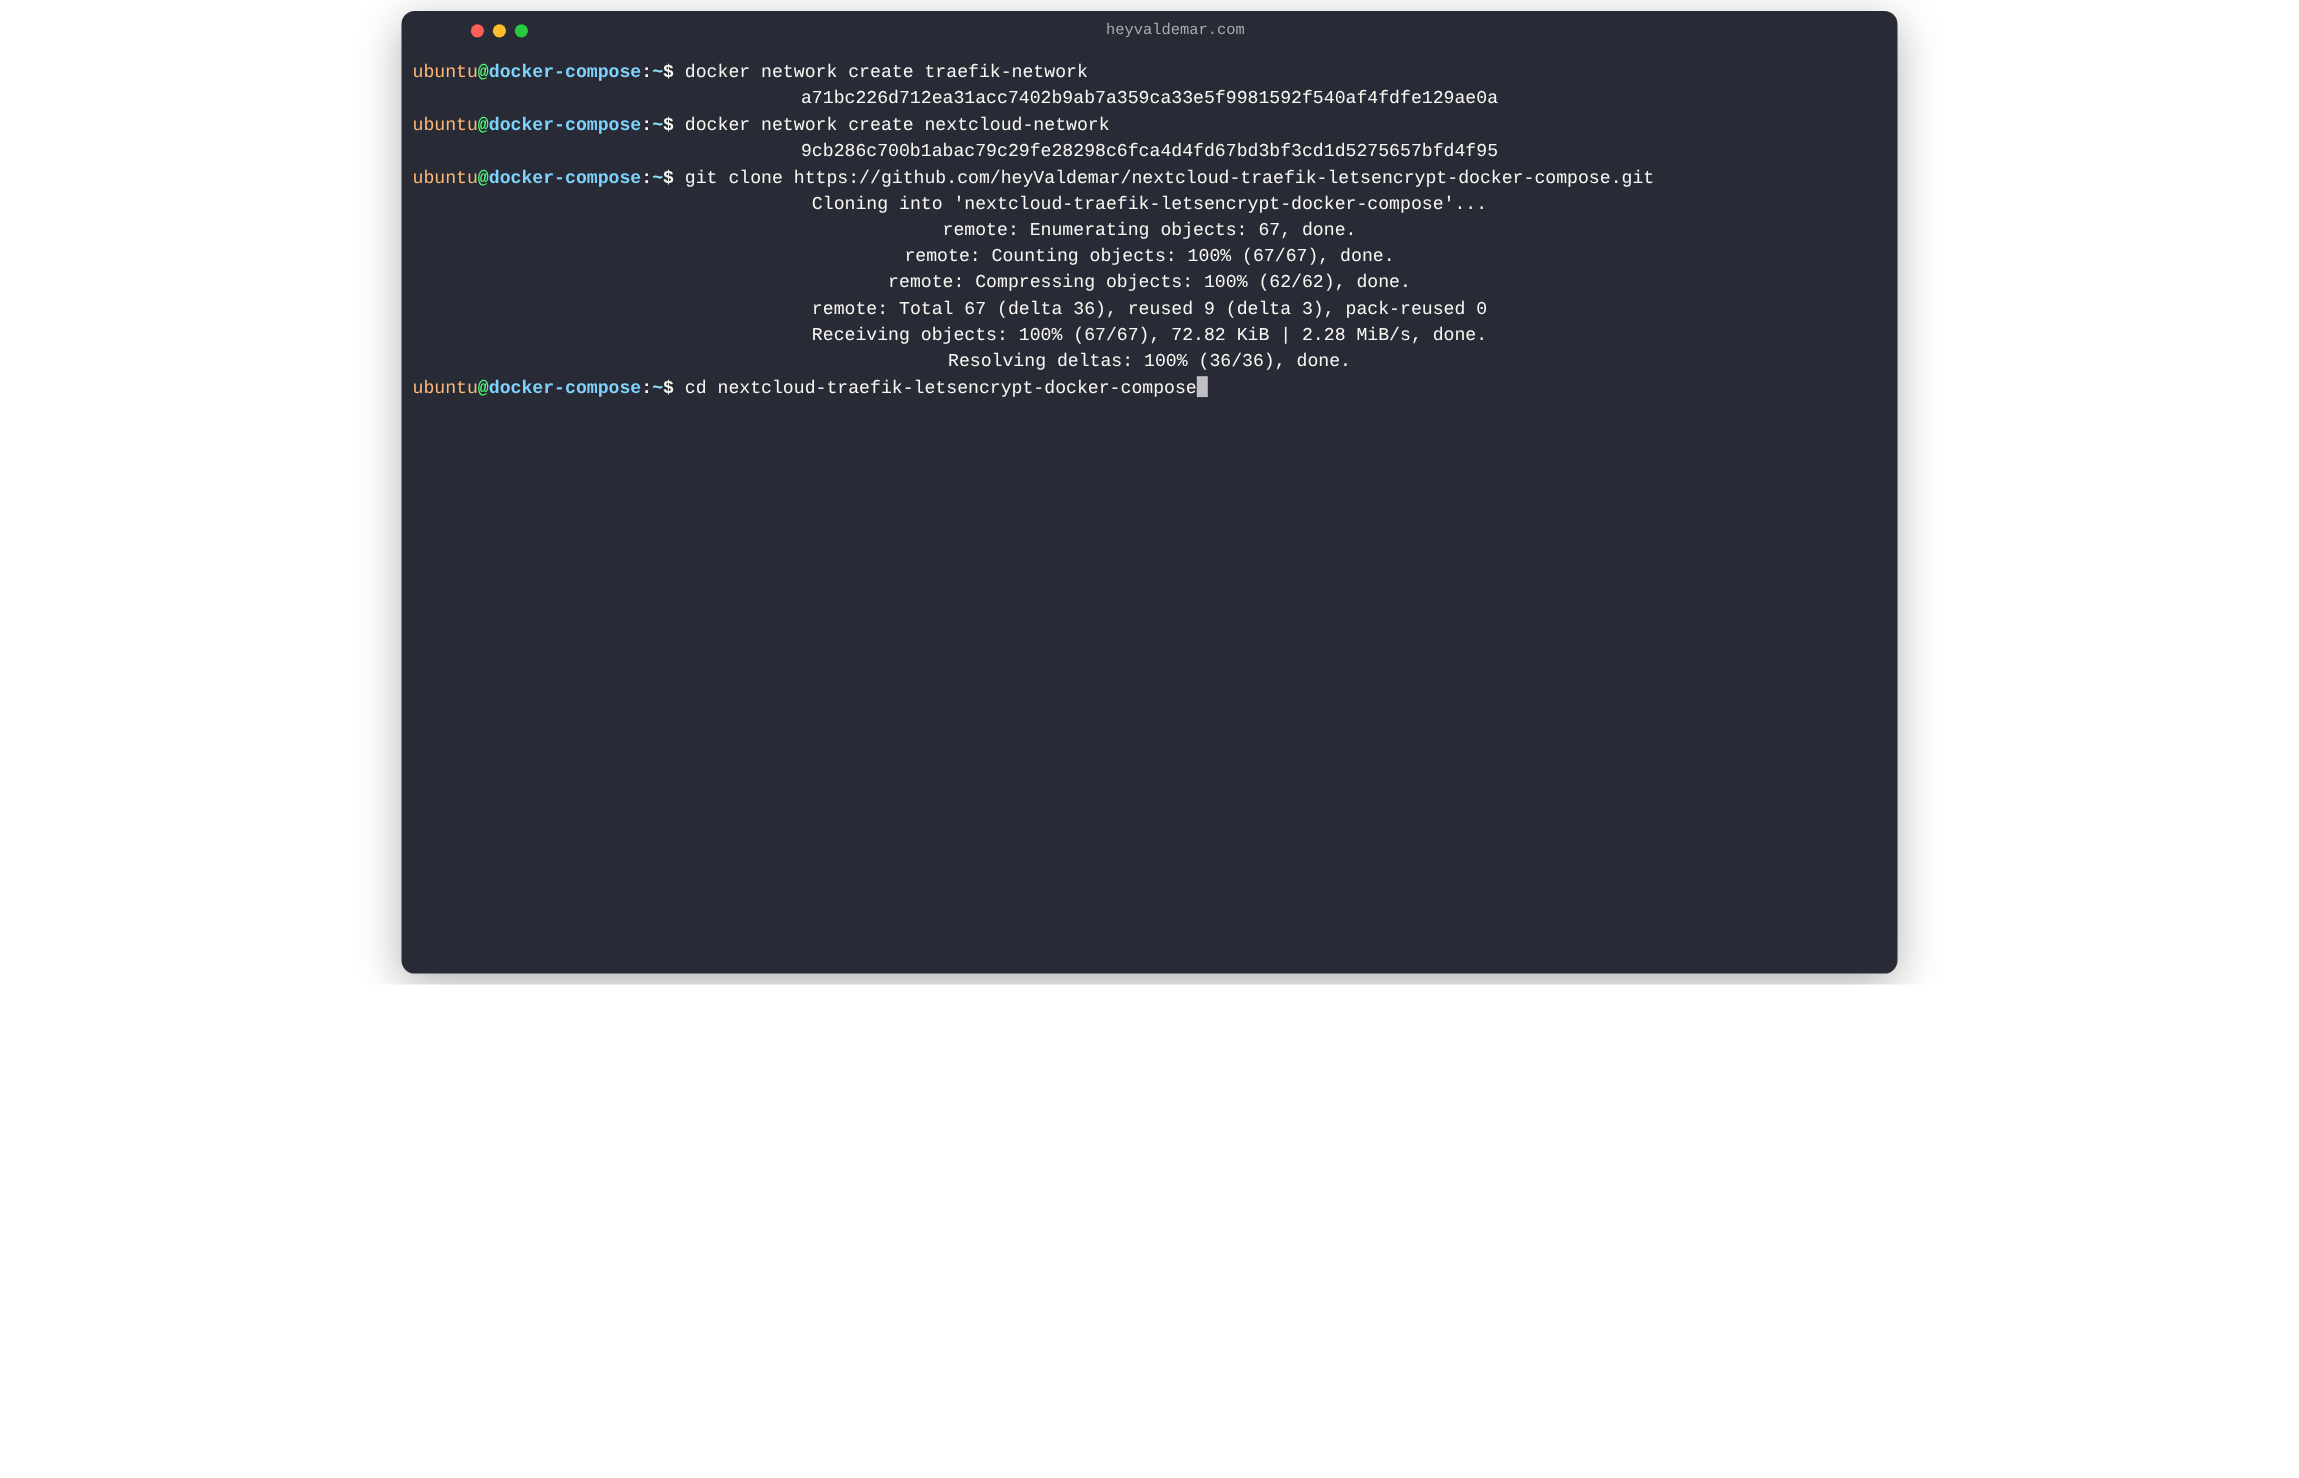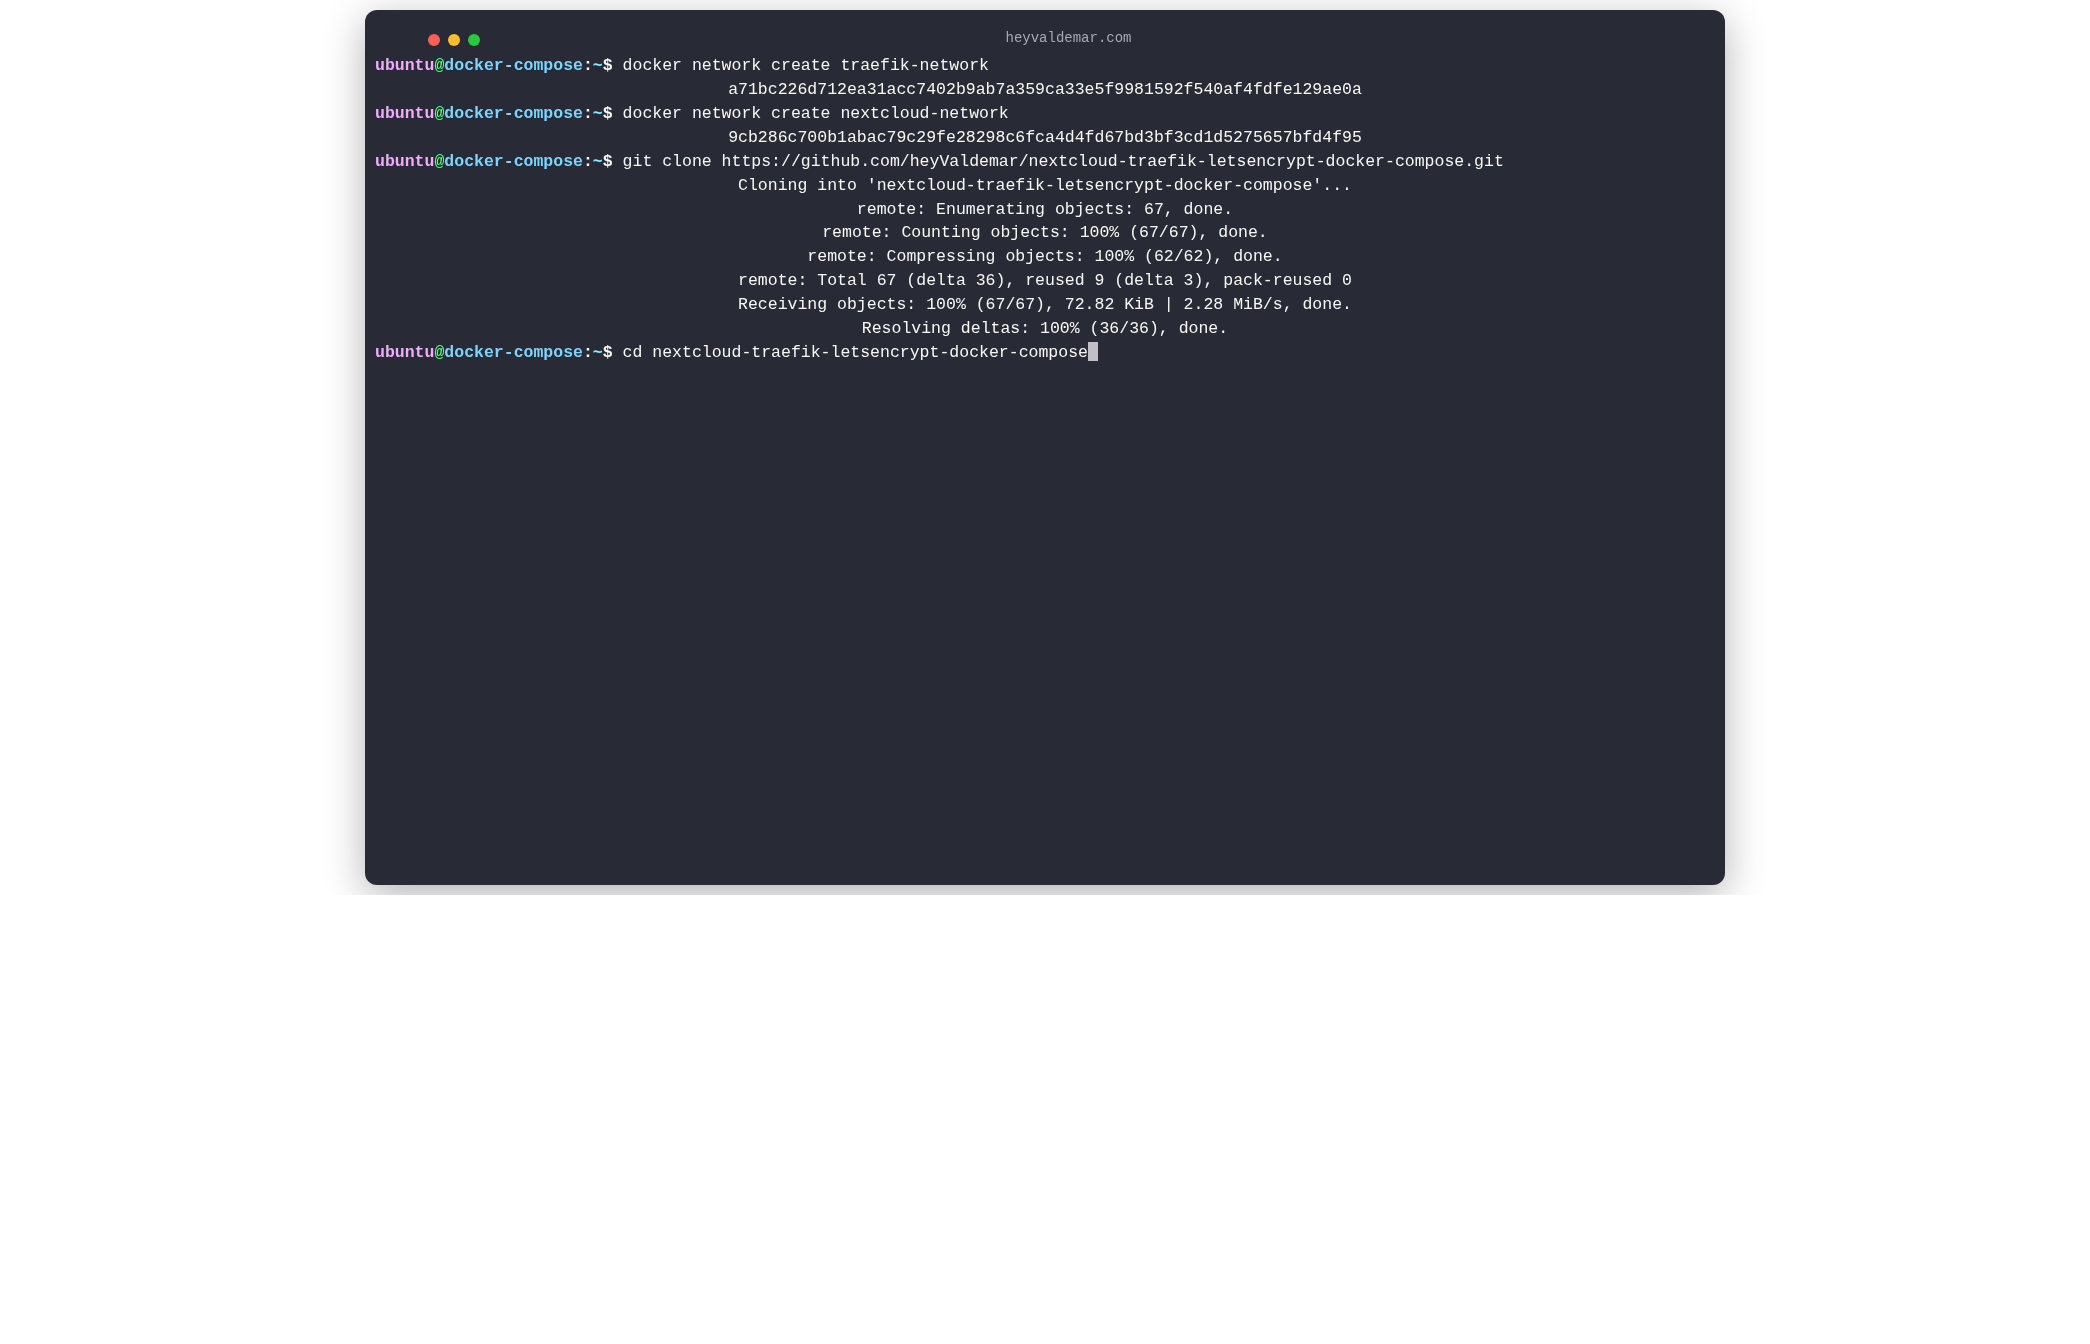--- a/index.html
+++ b/index.html
@@ -21,21 +21,21 @@
       background: #282a36;
       border-radius: 12px;
       overflow: hidden;
       display: flex;
       flex-direction: column;
       box-shadow: 0 10px 40px rgba(0,0,0,0.3);
     }
     .title-bar {
       height: 36px;
       display: flex;
-      align-items: flex-end;
+      align-items: center;
       padding: 0 16px;
       position: relative;
       margin-left: 47px;
     }
     .traffic-lights {
       display: flex;
       gap: 8px;
     }
     .traffic-light {
       width: 12px;
@@ -58,21 +58,21 @@
       padding: 8px 10px;
       color: #f8f8f2;
       font-size: 16.5px;
       line-height: 1.45;
       overflow: hidden;
       white-space: pre;
     }
     .prompt-line {
       display: block;
     }
-    .user { color: #f0abfc; font-weight: bold; margin-top: 34px; }
+    .user { color: #fdba74; font-weight: normal; margin-top: 34px; }
     .at { color: #50fa7b; font-weight: bold; }
     .host { color: #7dd3fc; font-weight: bold; }
     .colon { color: #f8f8f2; font-weight: bold; }
     .path { color: #8be9fd; font-weight: bold; }
     .dollar { color: #f8f8f2; font-weight: bold; }
     .cmd { color: #f8f8f2; }
     .output { color: #f8f8f2; text-align: center; }
     .cursor {
       display: inline-block;
       width: 10px;

